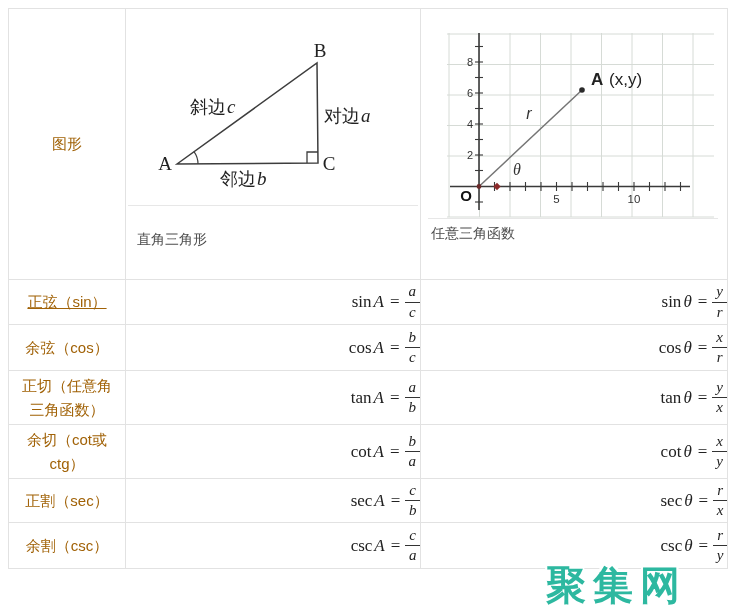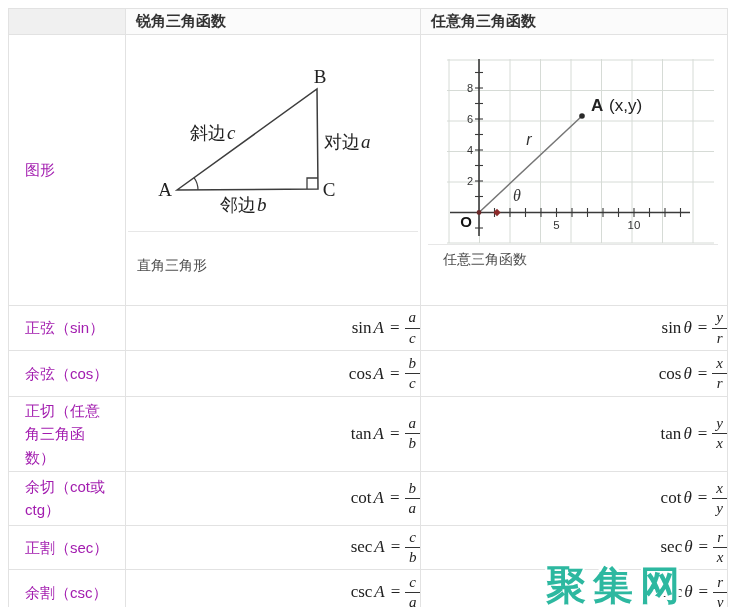--- a/index.html
+++ b/index.html
@@ -22,48 +22,48 @@
   col.c2 { width:295px; }
   col.c3 { width:307px; }
   th.hcell {
     height:26px;
     font-size:15px; font-weight:bold; color:#333;
     text-align:left; padding-left:10px;
     background:#fbfbfb;
   }
   th.hcell.corner { background:#f0f0f0; }
   td.rowlabel {
-    text-align:left;
-    font-size:15px; color:#a21caf;
+    text-align:center;
+    font-size:15px; color:#a16207;
     line-height:1.55;
-    padding:2px 16px;
+    padding:2px 8px;
     background:#fff;
   }
   tr.r-fig  td { height:271px; }
-  tr.r-sin  td { height:45px; }
+  tr.r-sin  td { height:45px;text-decoration:underline; }
   tr.r-cos  td { height:46px; }
   tr.r-tan  td { height:54px; }
   tr.r-cot  td { height:54px; }
   tr.r-sec  td { height:44px; }
   tr.r-csc  td { height:46px; }
   td.figcell { vertical-align:top; padding:0; }
   .figwrap { position:relative; width:100%; height:270px; }
   .imgbox {
     position:absolute;
     background:#fff;
     border-bottom:1px solid #e7e7e7;
   }
   .imgbox.tri   { left:2px; top:5px;  width:290px; height:192px; }
   .imgbox.coord { left:7px; top:10px; width:290px; height:200px; }
   .caption {
     position:absolute;
     font-size:14px; color:#4d4d4d;
   }
   .caption.tri   { left:11px; top:222px; }
-  .caption.coord { left:22px; top:216px; }
+  .caption.coord { left:10px; top:216px; }
   td.fcell { text-align:right; }
   .formula {
     display:inline-flex; align-items:center;
     font-family:"Liberation Serif", serif;
     font-size:17px; color:#222;
   }
   .formula .fn { font-style:normal; }
   .formula .ang { font-style:italic; margin-left:2px; }
   .formula .eq { margin:0 5px 0 6px; }
   .frac {
@@ -91,25 +91,20 @@
 
 <div class="page">
   <table class="trig">
     <colgroup>
         <col class="c1">
         <col class="c2">
         <col class="c3">
       </colgroup>
 
     <tbody>
-        <tr class="r-head">
-      <th class="hcell corner"></th>
-      <th class="hcell">锐角三角函数</th>
-      <th class="hcell">任意角三角函数</th>
-    </tr>
 
     <tr class="r-fig">
       <td class="rowlabel">图形</td>
 
       <td class="figcell">
         <div class="figwrap">
           <div class="imgbox tri">
             <svg width="290" height="192" viewBox="0 0 290 192">
               <path d="M49 150 L189 49 L190 149 Z" fill="none" stroke="#3d3d3d" stroke-width="1.5"></path>
               <path d="M179 149 L179 138 L190 138" fill="none" stroke="#3d3d3d" stroke-width="1.3"></path>

